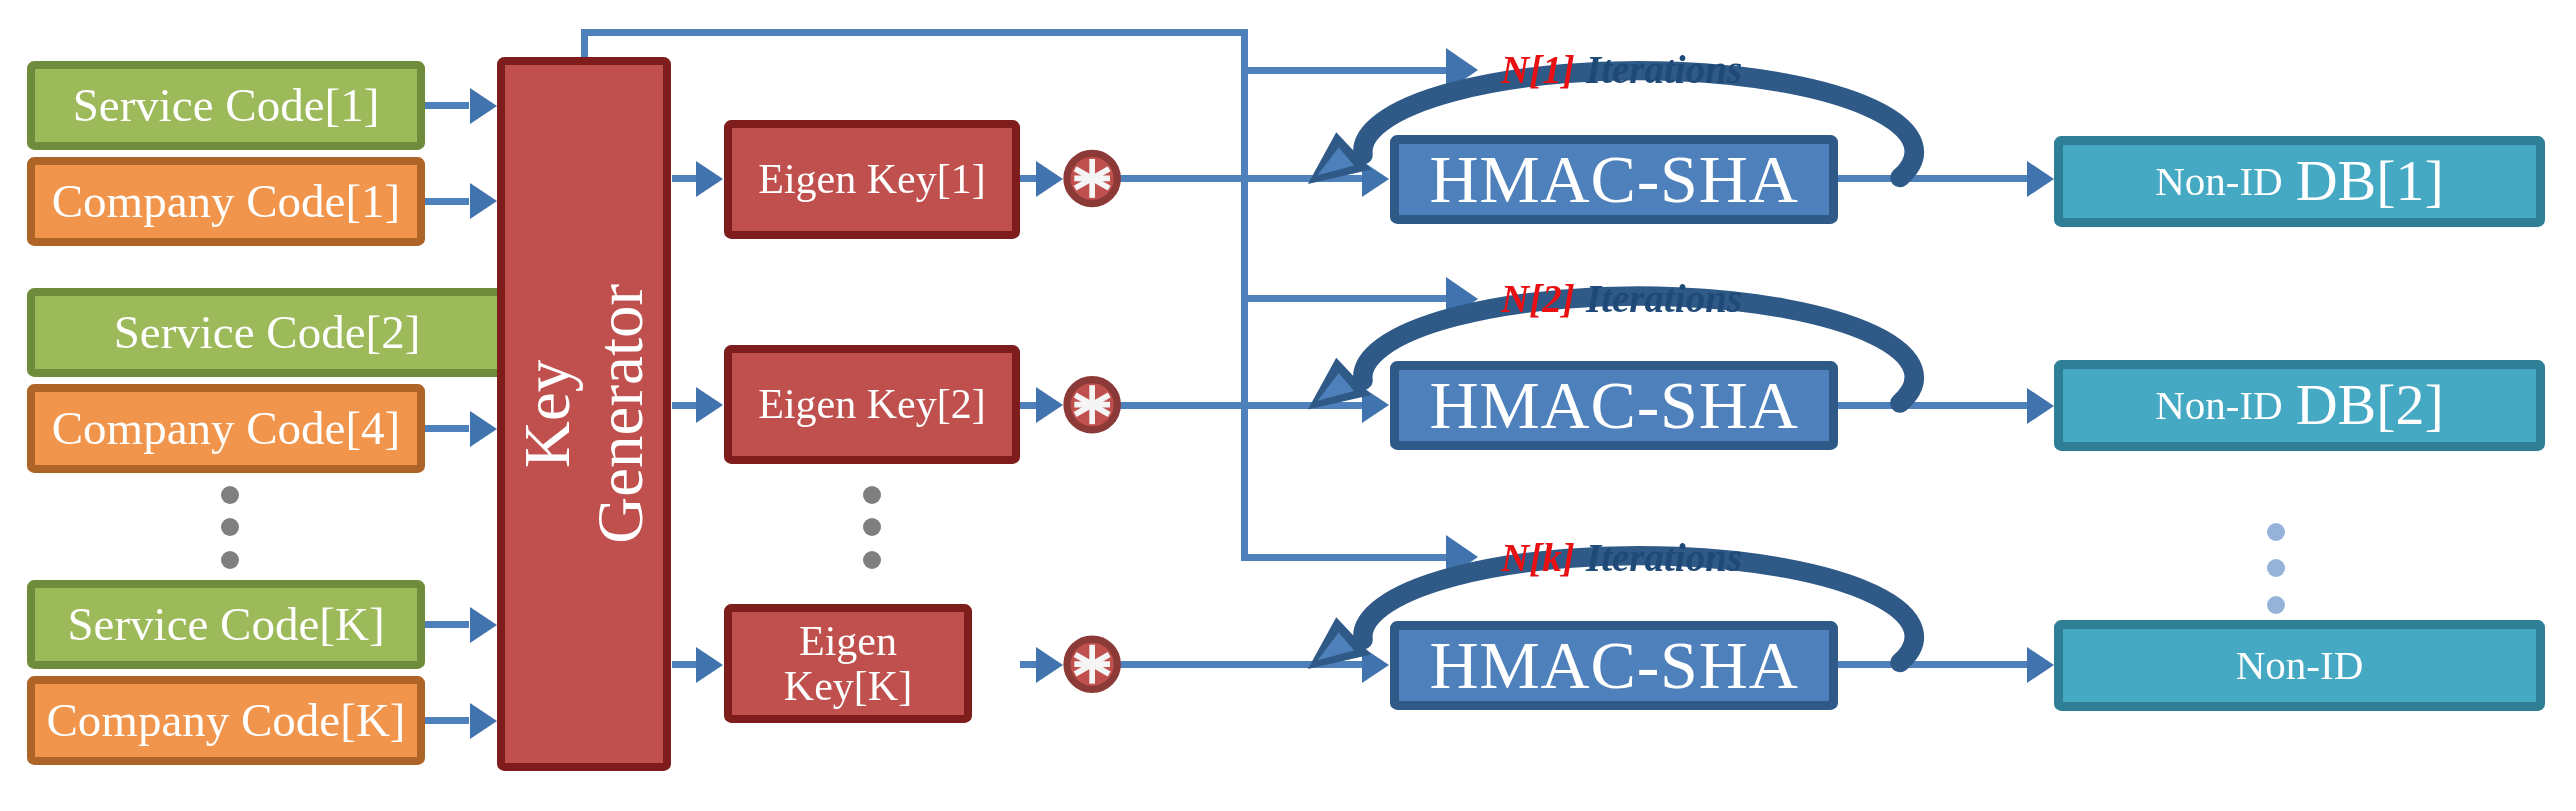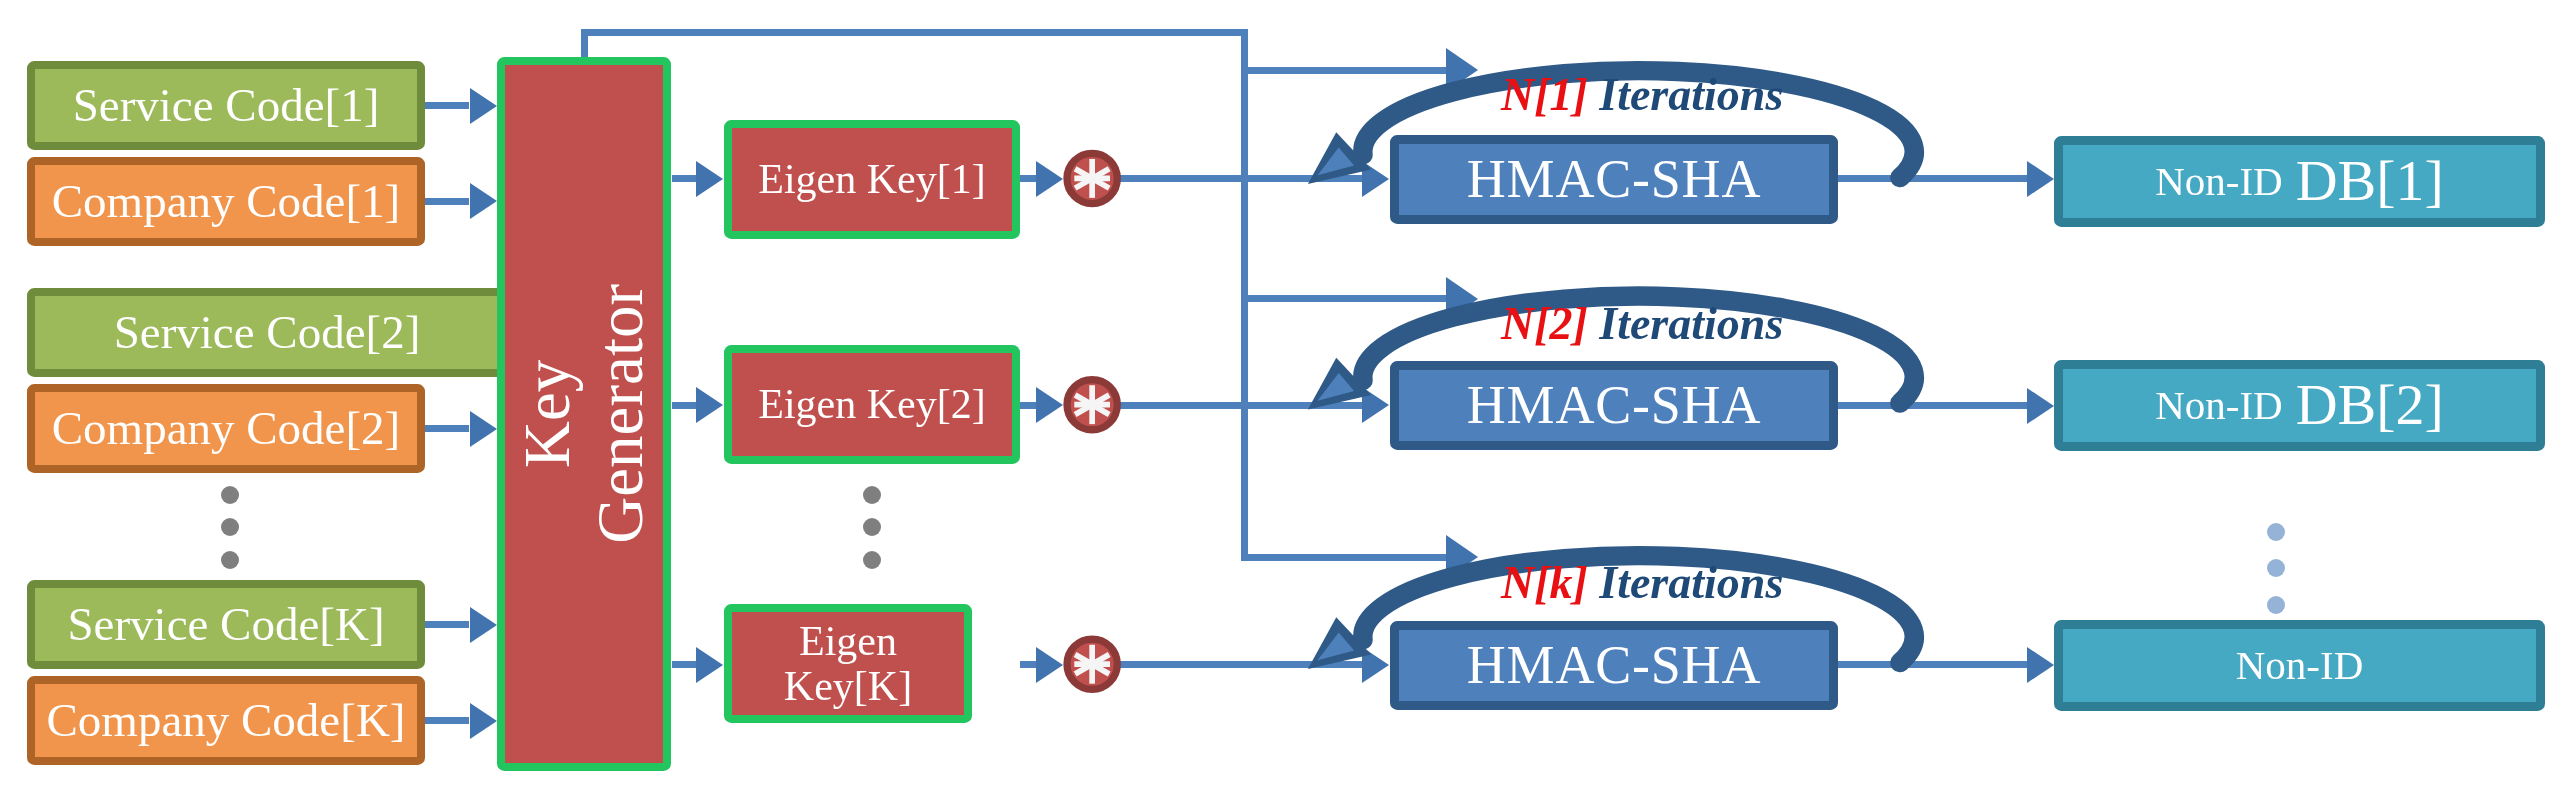--- a/index.html
+++ b/index.html
@@ -2,35 +2,35 @@
 <html style="font-size:13px"><head>
 <meta charset="utf-8">
 <style>
   html,body{margin:0;padding:0;background:#ffffff;}
   #canvas{position:relative;width:2576px;height:811px;background:#ffffff;overflow:hidden;
           font-family:"Liberation Serif","DejaVu Serif",serif;}
   .box{position:absolute;box-sizing:border-box;display:flex;align-items:center;justify-content:center;
        text-align:center;color:#ffffff;border-radius:7.3px;line-height:1.05;}
   .green{background:#9CBA59;border:8px solid #6F8C3C;}
   .orange{background:#F0954B;border:8px solid #AD6426;}
-  .red{background:#C0504D;border:8px solid #22c55e;}
+  .red{background:#C0504D;border:8px solid #7f1d1d;}
   .blue{background:#4E81BB;border:9.7px solid #2F5A87;}
   .teal{background:#45A9C3;border:9.7px solid #2E7F96;}
   .in-label{font-size:47px;}
   .eigen-label{font-size:42px;}
-  .hmac-label{font-size:54px;letter-spacing:0.8px;}
+  .hmac-label{font-size:68px;letter-spacing:0.8px;}
   .hline{position:absolute;height:6.5px;background:#4E81BB;}
   .vline{position:absolute;width:6.5px;background:#4E81BB;}
   .ah{position:absolute;width:0;height:0;border-top:18px solid transparent;
       border-bottom:18px solid transparent;border-left:27.6px solid #4173AE;}
   .ah-lg{position:absolute;width:0;height:0;border-top:22px solid transparent;
       border-bottom:22px solid transparent;border-left:32px solid #4173AE;}
   .dot{position:absolute;width:18px;height:18px;border-radius:50%;background:#7F7F7F;}
   .dot.lblue{background:#95B3D7;}
-  .nlabel{position:absolute;font-style:italic;font-weight:bold;font-size:46px;white-space:nowrap;margin-top:21px;}
+  .nlabel{position:absolute;font-style:italic;font-weight:bold;font-size:39px;white-space:nowrap;}
   .ncount{color:#E81012;}
   .nword{color:#1F4977;margin-left:11.4px;}
   .keygen-text{transform:rotate(-90deg);font-size:65px;line-height:1.12;white-space:nowrap;text-align:center;}
   .dbprefix{font-size:41px;}
   .dbname{font-size:58px;margin-left:13px;}
   svg{position:absolute;left:0;top:0;}
 </style>
 </head>
 <body>
 
@@ -90,21 +90,21 @@
   <div class="box green in-label" style="left:27px;top:61px;width:398px;height:89px;">
     <span>Service Code[1]</span>
   </div>
   <div class="box orange in-label" style="left:27px;top:157px;width:398px;height:89px;">
     <span>Company Code[1]</span>
   </div>
   <div class="box green in-label" style="left:27px;top:288px;width:480px;height:89px;">
     <span>Service Code[2]</span>
   </div>
   <div class="box orange in-label" style="left:27px;top:384px;width:398px;height:89px;">
-    <span>Company Code[2]</span>
+    <span>Company Code[4]</span>
   </div>
   <div class="box green in-label" style="left:27px;top:580px;width:398px;height:89px;">
     <span>Service Code[K]</span>
   </div>
   <div class="box orange in-label" style="left:27px;top:676px;width:398px;height:89px;">
     <span>Company Code[K]</span>
   </div>
 
   <div class="box red" style="left:497px;top:57px;width:174px;height:714px;">
     <div class="keygen-text">

